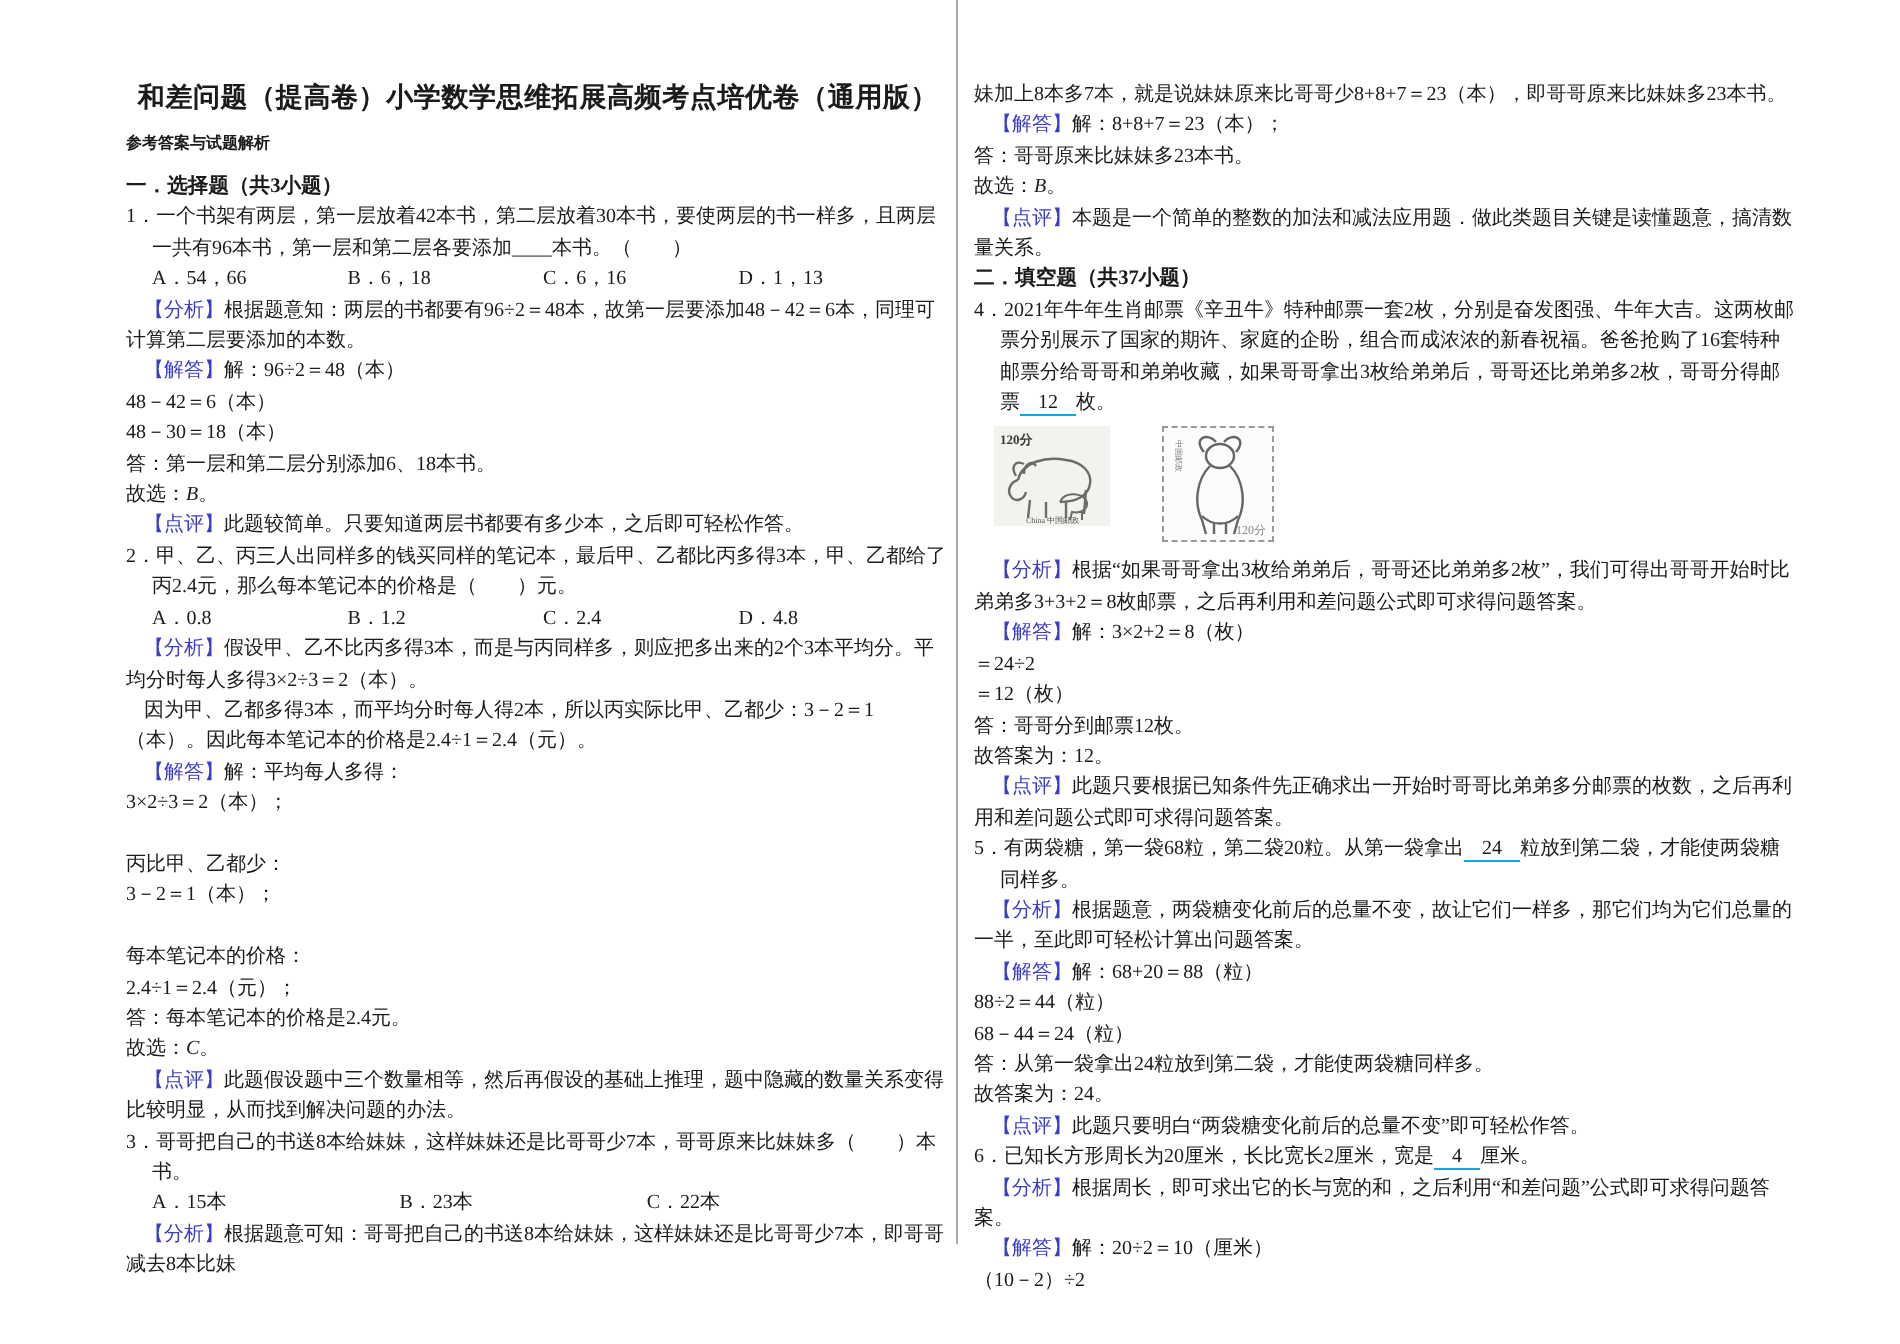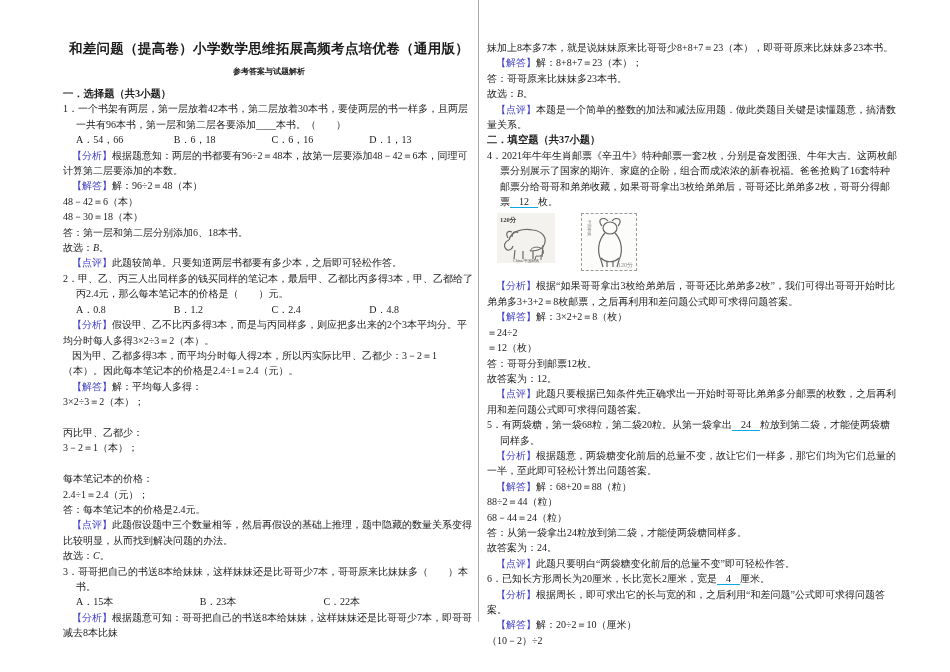--- a/index.html
+++ b/index.html
@@ -6,21 +6,21 @@
   body{
     width:950px;height:672px;background:#ffffff;position:relative;overflow:hidden;
     font-family:"Liberation Serif","DejaVu Serif",serif;color:#1b1b1b;
   }
   .page{position:absolute;left:0;top:0;width:761px;height:672px;}
   .col{position:absolute;top:40px;}
   .col.left{left:63px;width:412px;}
   .col.right{left:487px;width:410px;}
   .divider{position:absolute;left:478px;top:0;width:1px;height:622px;background:#a9a9a9;}
   .page-title{font-size:13.5px;font-weight:bold;text-align:center;letter-spacing:.3px;line-height:18px;}
-  .page-subtitle{font-size:8px;font-weight:bold;text-align:center;margin:8px 0 9px 0;}
+  .page-subtitle{font-size:8px;font-weight:bold;margin:8px 0 9px 0;}
   .line{font-size:10px;line-height:15.4px;min-height:15.4px;word-break:break-all;}
   .line.h{font-weight:bold;font-size:10.3px;}
   .line.q{padding-left:13px;text-indent:-13px;}
   .line.m{text-indent:9px;}
   .line.opt{display:flex;padding-left:13px;}
   .oi{flex:0 0 24.5%;}
   .oi3{flex:0 0 31%;}
   .mk{color:#3d3dc6;}
   .it{font-style:italic;}
   .u{border-bottom:1px solid #0ea5e9;padding:0 9px;}
@@ -68,22 +68,22 @@
         <div class="line m"><span>因为甲、乙都多得3本，而平均分时每人得2本，所以丙实际比甲、乙都少：3－2＝1（本）。因此每本笔记本的价格是2.4÷1＝2.4（元）。</span></div>
         <div class="line m"><span class="mk">【解答】</span><span>解：平均每人多得：</span></div>
         <div class="line p"><span>3×2÷3＝2（本）；</span></div>
         <div class="line blank"></div>
         <div class="line p"><span>丙比甲、乙都少：</span></div>
         <div class="line p"><span>3－2＝1（本）；</span></div>
         <div class="line blank"></div>
         <div class="line p"><span>每本笔记本的价格：</span></div>
         <div class="line p"><span>2.4÷1＝2.4（元）；</span></div>
         <div class="line p"><span>答：每本笔记本的价格是2.4元。</span></div>
+        <div class="line p"><span>故选：</span><span class="it">C</span><span>。</span></div>
         <div class="line m"><span class="mk">【点评】</span><span>此题假设题中三个数量相等，然后再假设的基础上推理，题中隐藏的数量关系变得比较明显，从而找到解决问题的办法。</span></div>
-        <div class="line p"><span>故选：</span><span class="it">C</span><span>。</span></div>
         <div class="line q"><span>3．</span><span>哥哥把自己的书送8本给妹妹，这样妹妹还是比哥哥少7本，哥哥原来比妹妹多（　　）本书。</span></div>
         <div class="line opt">
           <span class="oi3">A．15本</span>
           <span class="oi3">B．23本</span>
           <span class="oi3">C．22本</span>
         </div>
         <div class="line m"><span class="mk">【分析】</span><span>根据题意可知：哥哥把自己的书送8本给妹妹，这样妹妹还是比哥哥少7本，即哥哥减去8本比妹</span></div>
       </div>
   </div>
 

